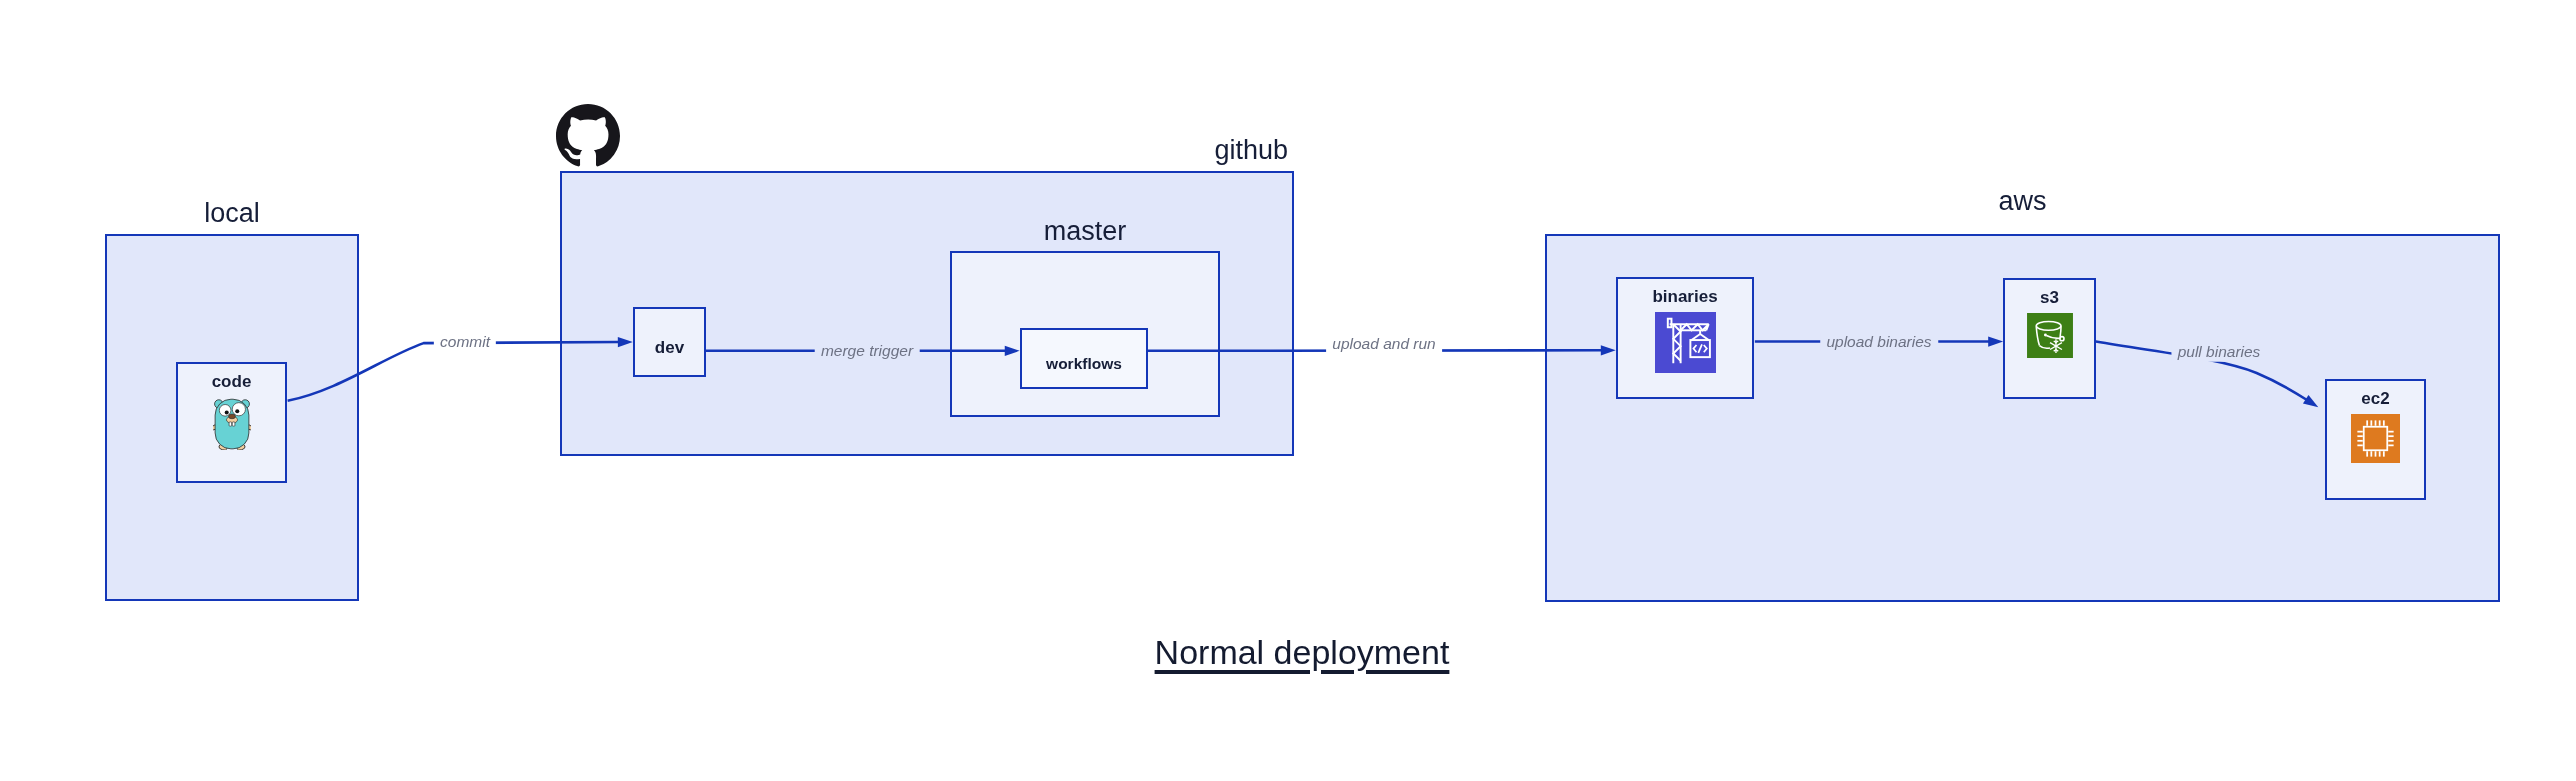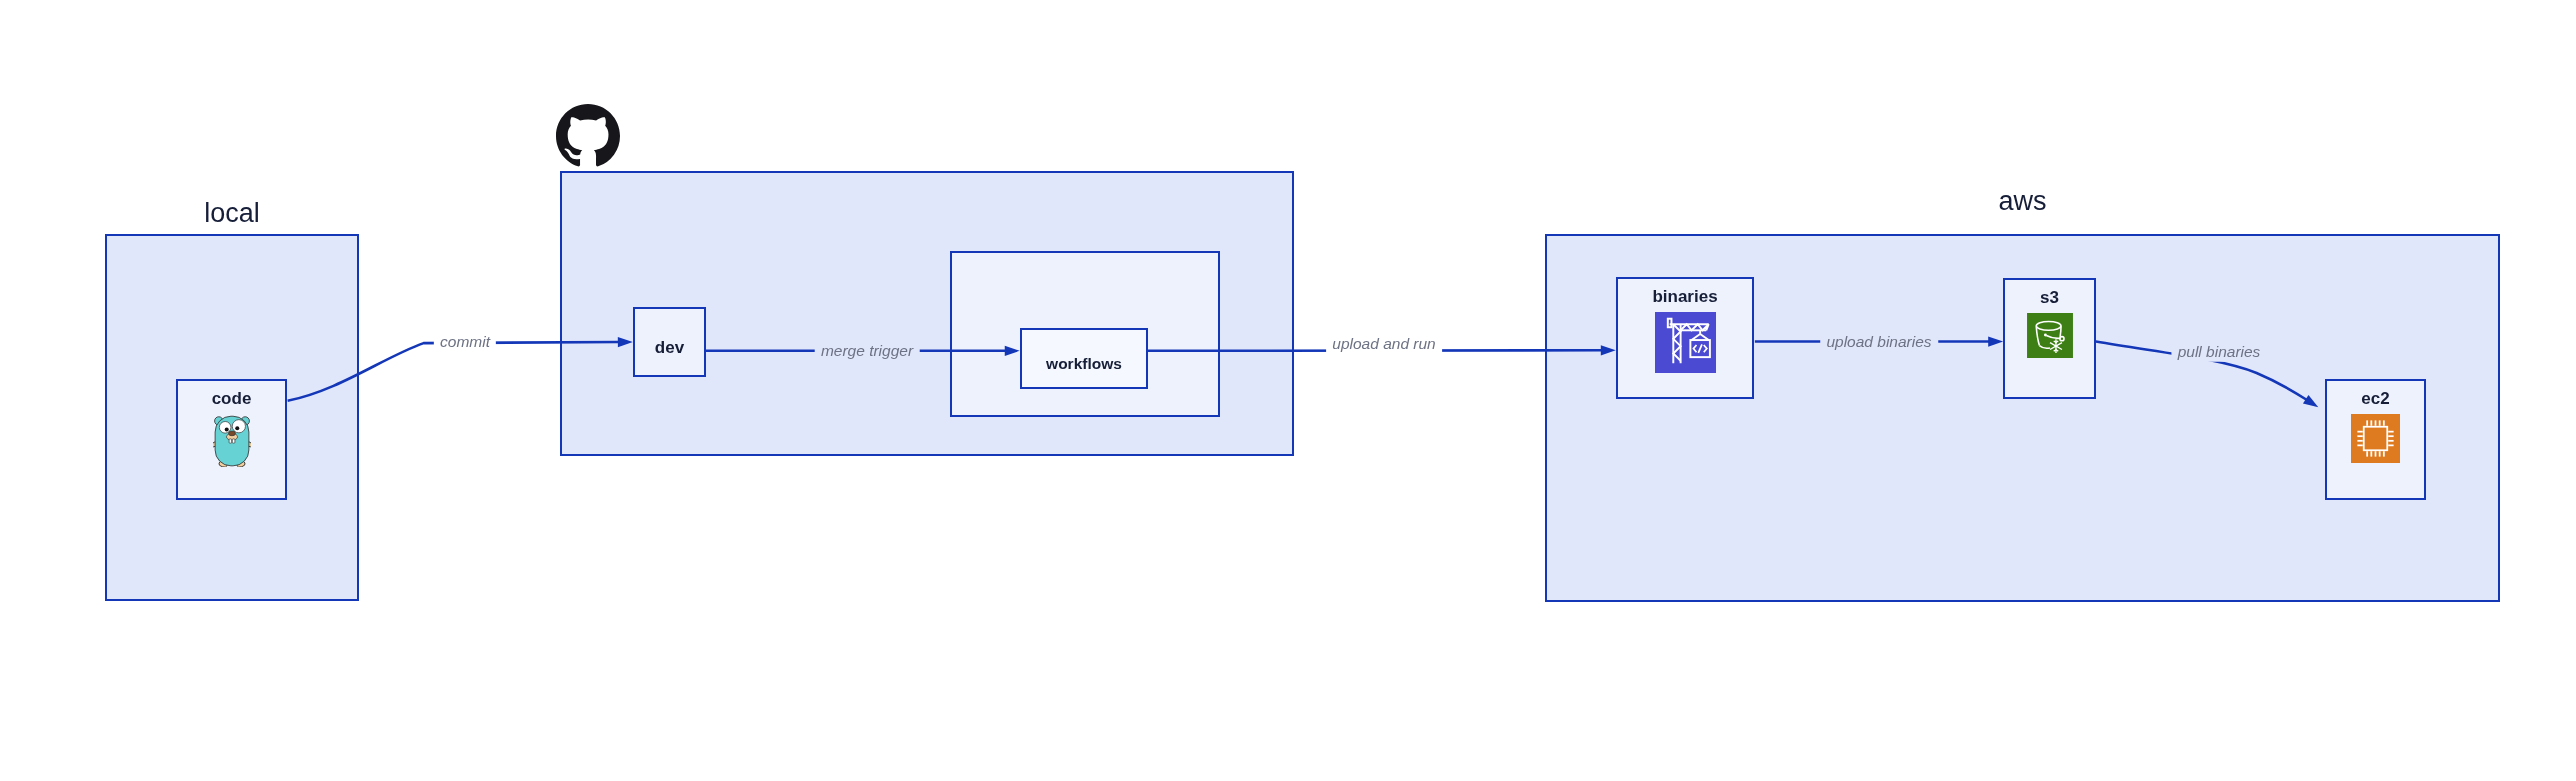--- a/index.html
+++ b/index.html
@@ -51,22 +51,24 @@
 </style>
 </head>
 <body>
 
 <div id="canvas">
 
   <div class="group" style="left:105px;top:234px;width:254px;height:367px;"></div>
   <div class="group-label" style="left:105px;top:198px;width:254px;">local</div>
 
   <div class="group" style="left:560px;top:171px;width:734px;height:285px;"></div>
+  <div class="group-label right" style="left:560px;top:135px;width:728px;">github</div>
 
   <div class="group" style="left:950px;top:251px;width:270px;height:166px;background:var(--node-fill);"></div>
+  <div class="group-label" style="left:950px;top:216px;width:270px;">master</div>
 
   <div class="group" style="left:1545px;top:234px;width:955px;height:368px;"></div>
   <div class="group-label" style="left:1545px;top:186px;width:955px;">aws</div>
 
   <div class="logo" style="left:556px;top:104px;">
     <svg width="64" height="64" viewBox="0 0 16 16">
       <path style="fill:var(--github-black)" d="M8 0C3.58 0 0 3.58 0 8c0 3.54 2.29 6.53 5.47 7.59.4.07.55-.17.55-.38 0-.19-.01-.82-.01-1.49-2.01.37-2.53-.49-2.69-.94-.09-.23-.48-.94-.82-1.13-.28-.15-.68-.52-.01-.53.63-.01 1.08.58 1.23.82.72 1.21 1.87.87 2.33.66.07-.52.28-.87.51-1.07-1.78-.2-3.64-.89-3.64-3.95 0-.87.31-1.59.82-2.15-.08-.2-.36-1.02.08-2.12 0 0 .67-.21 2.2.82.64-.18 1.32-.27 2-.27s1.36.09 2 .27c1.53-1.04 2.2-.82 2.2-.82.44 1.1.16 1.92.08 2.12.51.56.82 1.27.82 2.15 0 3.07-1.87 3.75-3.65 3.95.29.25.54.73.54 1.48 0 1.07-.01 1.93-.01 2.2 0 .21.15.46.55.38A8.01 8.01 0 0 0 16 8c0-4.42-3.58-8-8-8Z"></path>
     </svg>
   </div>
 
@@ -78,21 +80,21 @@
     </defs>
     <g style="stroke:var(--accent-blue)" stroke-width="5" fill="none">
       <path d="M558,778 C660,757 745,693 822,666 L1201,664" marker-end="url(#ah)"></path>
       <path d="M1370,681 L1952,681" marker-end="url(#ah)"></path>
       <path d="M2227,681 L3109,680" marker-end="url(#ah)"></path>
       <path d="M3406,663 L3861,663" marker-end="url(#ah)"></path>
       <path d="M4068,663 C4190,684 4310,696 4380,724 C4423,742 4452,760 4477,776" marker-end="url(#ah)"></path>
     </g>
   </svg>
 
-  <div class="node" style="left:176px;top:379px;width:111px;height:121px;">
+  <div class="node" style="left:176px;top:362px;width:111px;height:121px;">
     <div class="node-label">code</div>
     <div class="icon-wrap">
       <svg width="38" height="53" viewBox="0 0 72 100">
         <g stroke="#333" stroke-width="1.6">
           <circle cx="11" cy="13" r="8" style="fill:var(--gopher-teal)"></circle>
           <circle cx="61" cy="13" r="8" style="fill:var(--gopher-teal)"></circle>
           <ellipse cx="4" cy="57" rx="6.5" ry="4.2" transform="rotate(-25 4 57)" fill="#f3cf9f"></ellipse>
           <ellipse cx="68" cy="57" rx="6.5" ry="4.2" transform="rotate(25 68 57)" fill="#f3cf9f"></ellipse>
           <ellipse cx="19" cy="95" rx="8" ry="5" transform="rotate(18 19 95)" fill="#f3cf9f"></ellipse>
           <ellipse cx="53" cy="95" rx="8" ry="5" transform="rotate(-18 53 95)" fill="#f3cf9f"></ellipse>
@@ -201,15 +203,16 @@
       </svg>
     </div>
   </div>
 
   <div class="edge-label" style="left:465px;top:342px;">commit</div>
   <div class="edge-label on-group" style="left:867px;top:351px;">merge trigger</div>
   <div class="edge-label" style="left:1384px;top:344px;">upload and run</div>
   <div class="edge-label on-group" style="left:1879px;top:342px;">upload binaries</div>
   <div class="edge-label on-group" style="left:2219px;top:352px;">pull binaries</div>
 
+  <div class="diagram-title">Normal deployment</div>
 
 </div>
 
 
 </body></html>

